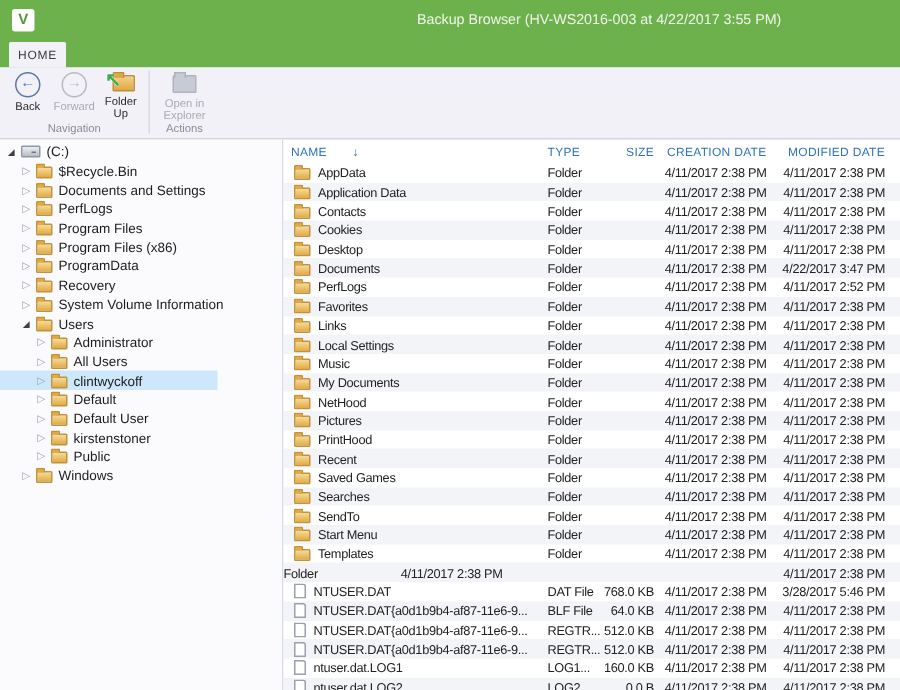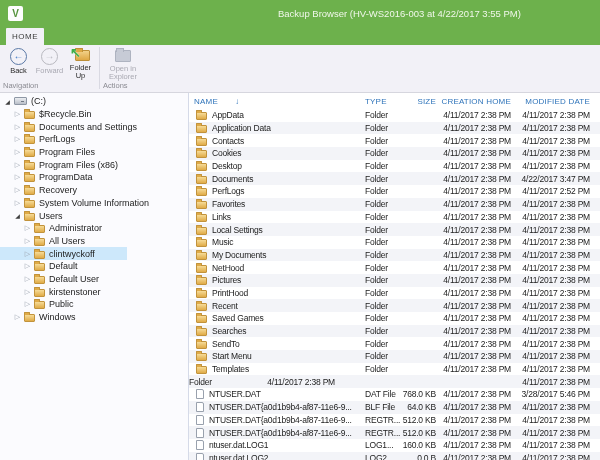--- a/index.html
+++ b/index.html
@@ -17,21 +17,21 @@
   
   .tabstrip { height:17px; background:#6db14c; display:flex; flex:none; }
   .tab { margin-left:6px; width:38px; background:#f2f1f7; color:#3c3c3c; font-size:8px;
          letter-spacing:.5px; text-align:center; line-height:17px; border-radius:1px 1px 0 0; }
 
   
   .ribbon { height:48px; background:#f2f1f7; border-bottom:1px solid #d6d6de; display:flex;
             padding-left:3px; flex:none; }
   .rgroup { display:flex; flex-direction:column; }
   .rbuttons { display:flex; flex:1; align-items:flex-start; }
-  .rgroup-label { font-size:7.5px; color:#8b8b92; text-align:left; height:11px; line-height:9px; }
+  .rgroup-label { font-size:7.5px; color:#8b8b92; text-align:center; height:11px; line-height:9px; }
   .rbtn { width:31px; padding-top:3px; display:flex; flex-direction:column; align-items:center; cursor:default; }
   .rbtn-wide { width:40px; }
   .rlabel { font-size:7.5px; line-height:8px; color:#2b2b2b; text-align:center; white-space:pre-line; }
   .rbtn.disabled .rlabel { color:#a9a9b2; }
   .circle { width:17px; height:17px; border:1.5px solid #5b79a6; border-radius:50%; color:#3c77c4;
             font-size:10px; font-weight:bold; line-height:14px; text-align:center; margin-bottom:2px; }
   .rbtn.disabled .circle { border-color:#b9b9c0; color:#b9b9c0; }
   .fup-icon { position:relative; width:19px; height:15px; margin-bottom:1px; }
   .fup-folder { position:absolute; right:0; top:2px; width:15px; height:11px;
                 background:linear-gradient(#f2d189,#dfa844); border:1px solid #bd8f38; border-radius:1px; }
@@ -44,21 +44,21 @@
   .oie-icon::before { content:""; position:absolute; top:-3px; left:0; width:6px; height:3px;
               background:#c7cbd6; border:1px solid #aeb3c0; border-bottom:none; }
   .rsep { width:1px; background:#d9d9e2; margin:2px 3px 3px 3px; }
 
   
   .content { flex:1; display:flex; overflow:hidden; }
   .nav-pane { width:189px; flex:none; background:#fbfbfe; border-right:1px solid #d5dae8;
               padding-top:2px; overflow:hidden; }
   .tree-row { height:12.7px; display:flex; align-items:center; font-size:9px; color:#1c1c1c;
               white-space:nowrap; cursor:default; }
-  .tree-row.sel { background:#cde8fb; width:127px; }
+  .tree-row.sel { background:#cde8fb; width:145px; }
   .expander { width:9px; flex:none; text-align:center; }
   .expander.expanded { font-size:6px; color:#3f3f3f; }
   .expander.collapsed { font-size:7px; color:#9aa2ae; }
   .tree-label { margin-left:4px; }
 
   .icon-folder { width:11px; height:8px; flex:none; position:relative; margin-left:2px; margin-top:2px;
                  background:linear-gradient(#f6db97,#e0ab47); border:1px solid #c2933c; border-radius:1px; }
   .icon-folder::before { content:""; position:absolute; top:-3px; left:-1px; width:4px; height:2px;
                  background:#e0ab47; border:1px solid #c2933c; border-bottom:none; border-radius:1px 1px 0 0; }
   .icon-drive { width:13px; height:8px; flex:none; margin-left:2px; border:1px solid #8e97a5;
@@ -225,21 +225,21 @@
         </div>
       </div>
     <div class="file-pane">
       <div class="thead">
           <div class="c0">
             <span>NAME</span>
             <span class="sort">↓</span>
           </div>
           <div class="c1"><span>TYPE</span></div>
           <div class="c2"><span>SIZE</span></div>
-          <div class="c3"><span>CREATION HOME</span></div>
+          <div class="c3"><span>CREATION DATE</span></div>
           <div class="c4"><span>MODIFIED DATE</span></div>
         </div>
       <div class="tbody">
           <div class="trow">
             <div class="c0">
               <div class="icon-folder"></div>
               <span>AppData</span>
             </div>
             <div class="c1">Folder</div>
             <div class="c2"></div>

